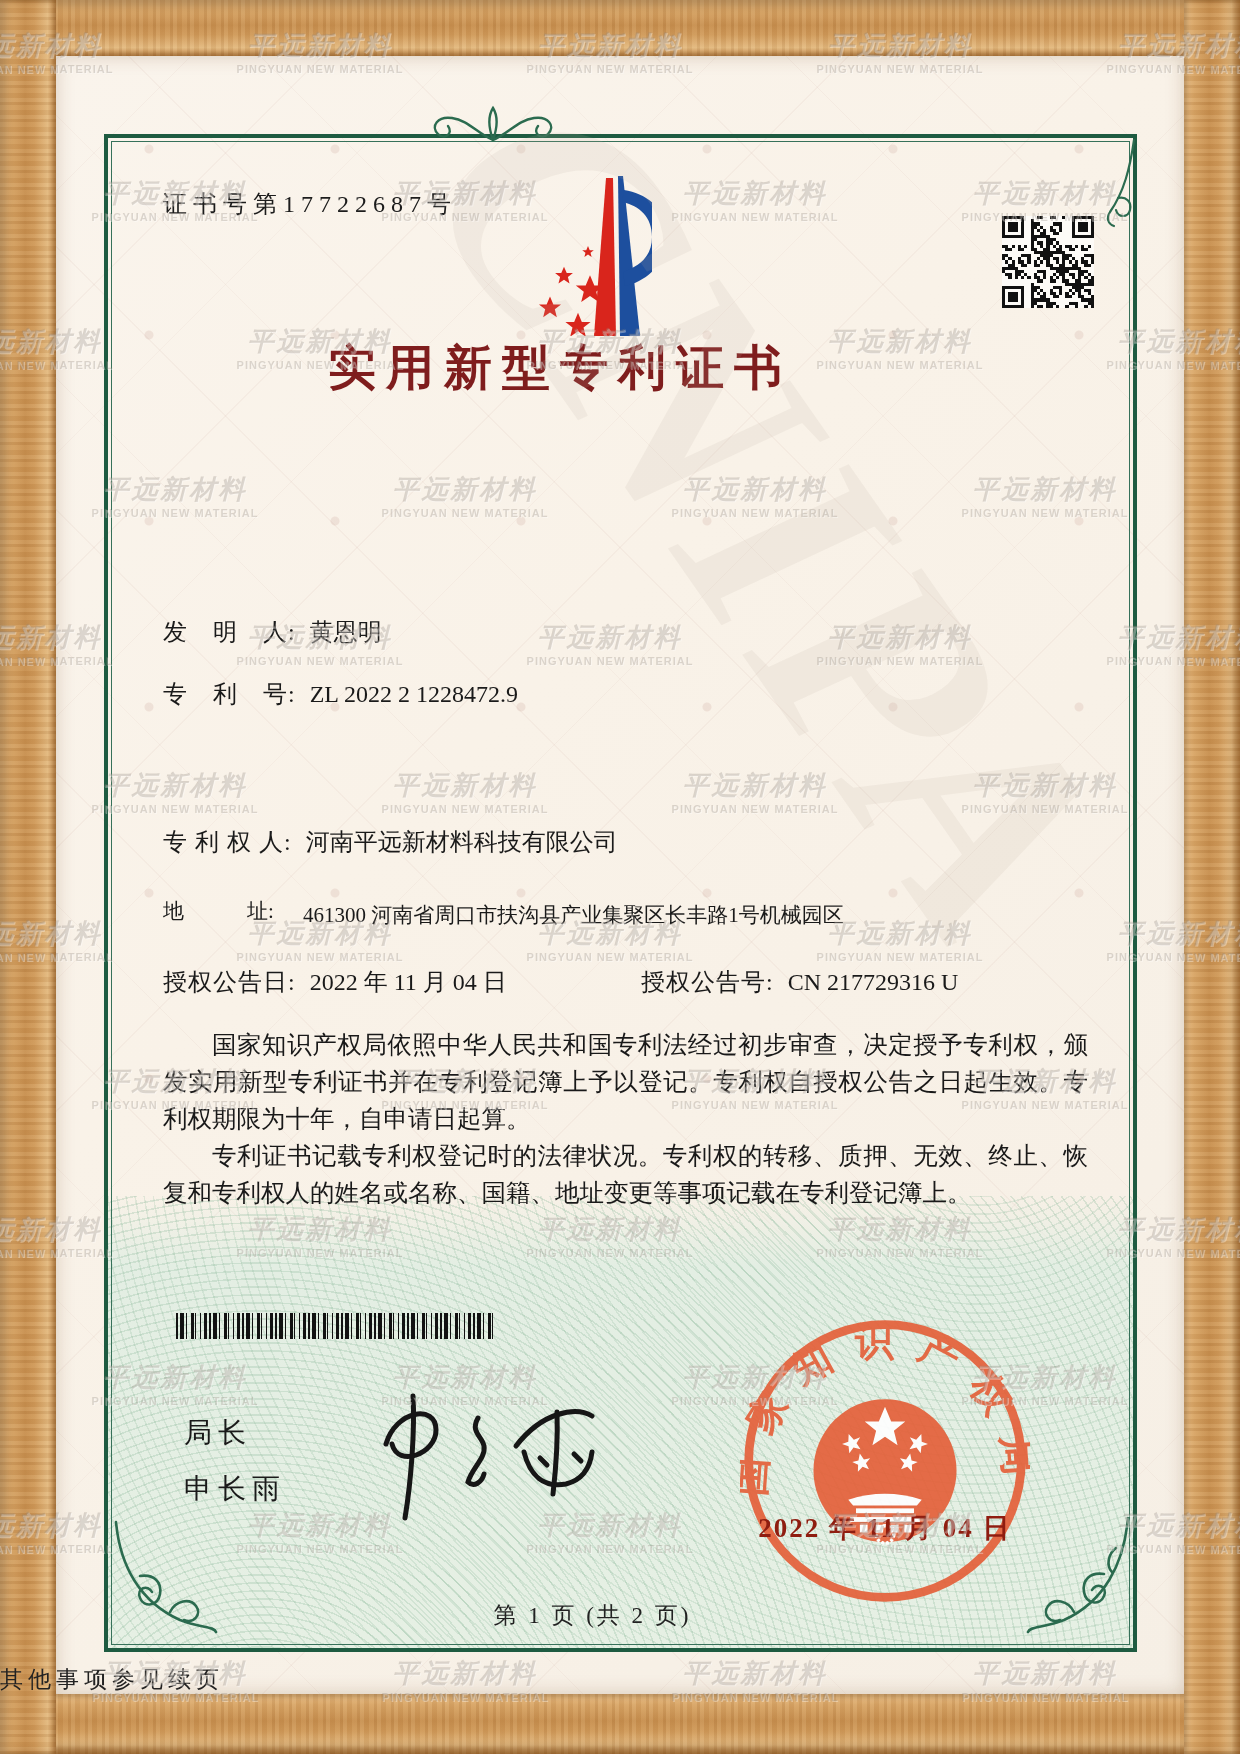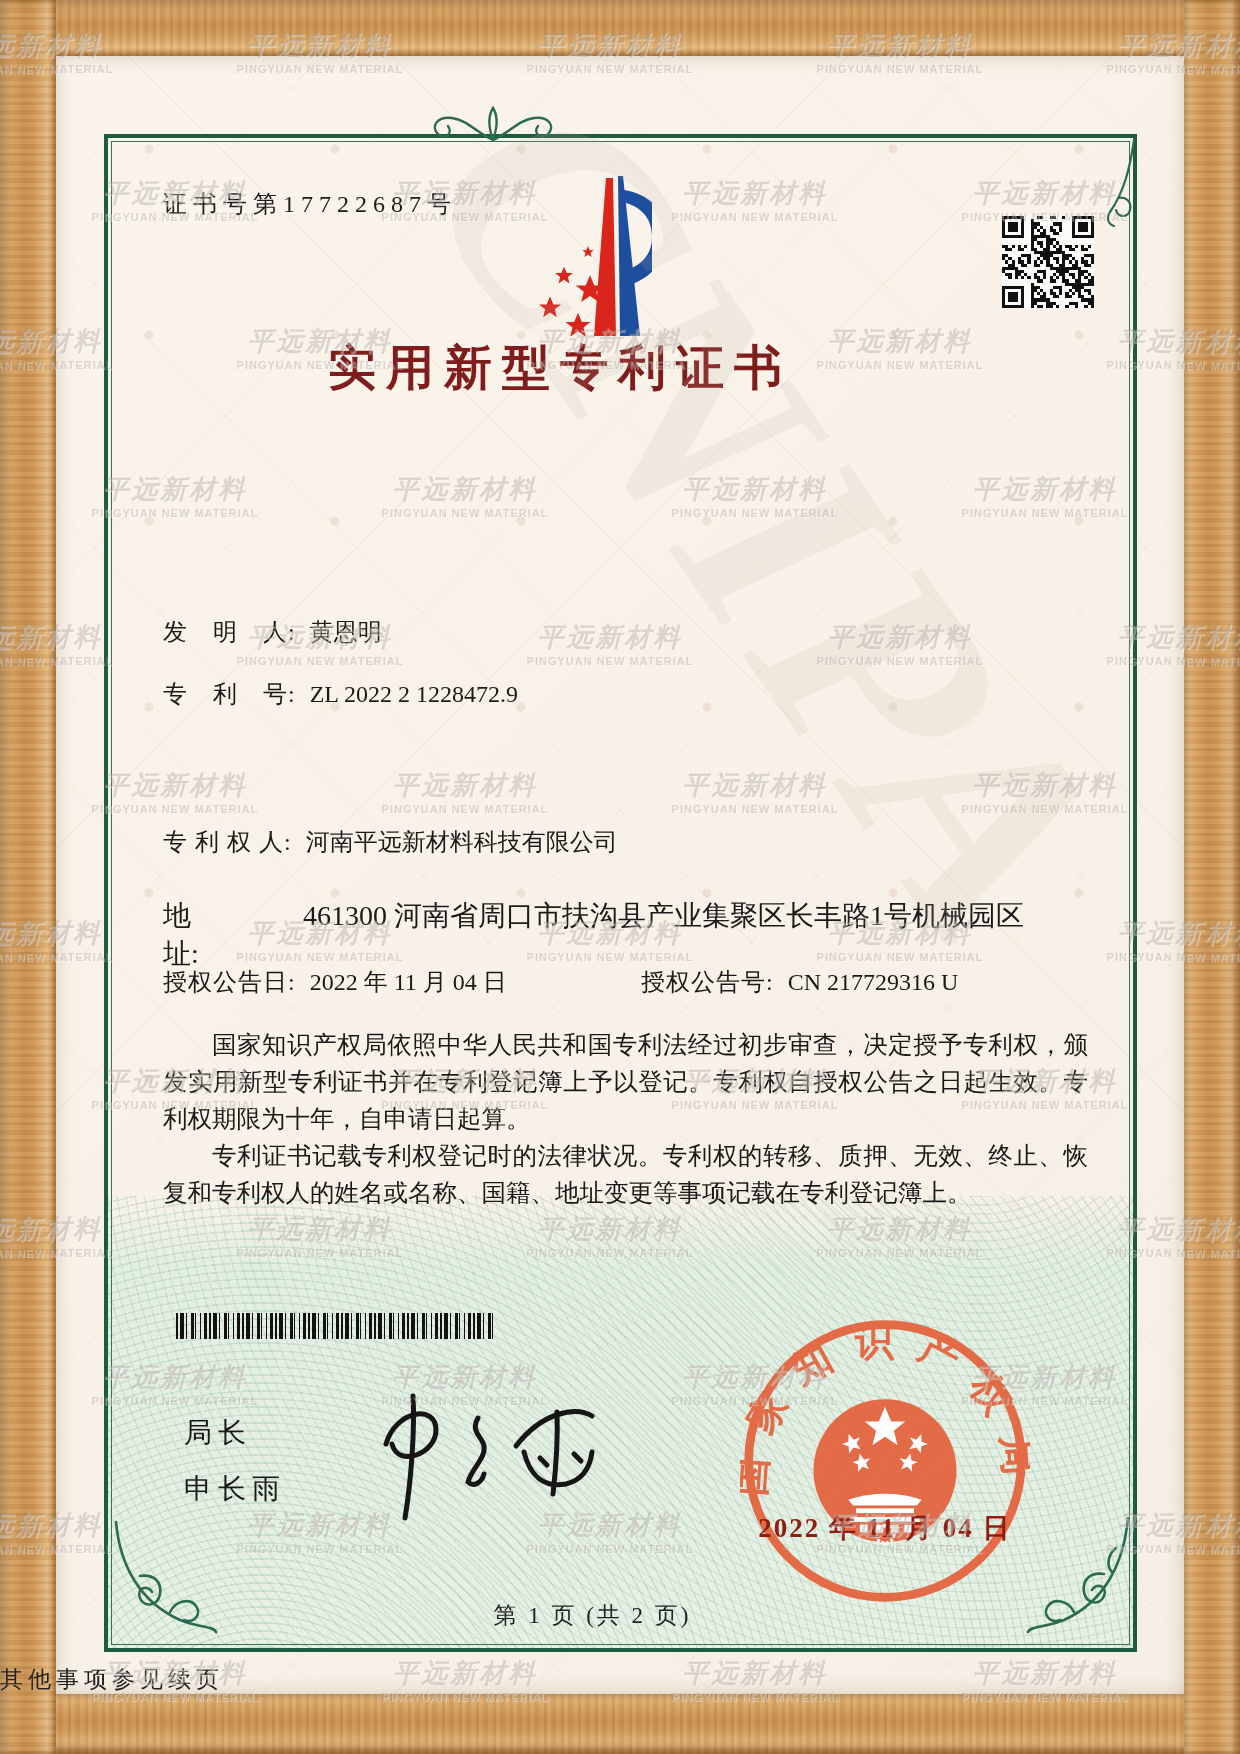--- a/index.html
+++ b/index.html
@@ -42,21 +42,21 @@
 
   .ornament{position:absolute;color:#2b6b4f;}
 
   
   .cert-no{position:absolute;left:163px;top:188px;font-size:24px;letter-spacing:6px;color:#1c1c1c;}
   .title{position:absolute;left:0;top:336px;width:1120px;text-align:center;
       font-size:48px;font-weight:bold;letter-spacing:10px;color:#7f1d1d;}
   .frow{position:absolute;left:163px;font-size:24px;color:#1a1a1a;white-space:nowrap;}
   .frow .lab{letter-spacing:1px;}
   .frow .val{margin-left:14px;}
-  .addr-row{position:absolute;left:163px;top:897px;font-size:28px;color:#1a1a1a;display:flex;}
+  .addr-row{position:absolute;left:163px;top:897px;font-size:21px;color:#1a1a1a;display:flex;}
   .addr-row .lab{flex:0 0 126px;}
   .addr-row .val{margin-left:14px;width:772px;line-height:37px;white-space:normal;}
   .grant-left{top:966px;}
   .grant-right{left:641px;top:966px;}
   .bodytext{position:absolute;left:163px;top:1026px;width:925px;font-size:24.5px;
       line-height:37px;color:#191919;text-align:justify;}
   .bodytext p{margin:0;text-indent:2em;}
 
   .barcode{position:absolute;left:176px;top:1313px;width:318px;height:26px;background:
      repeating-linear-gradient(90deg,#121212 0 2px,transparent 2px 4px,#121212 4px 8px,

